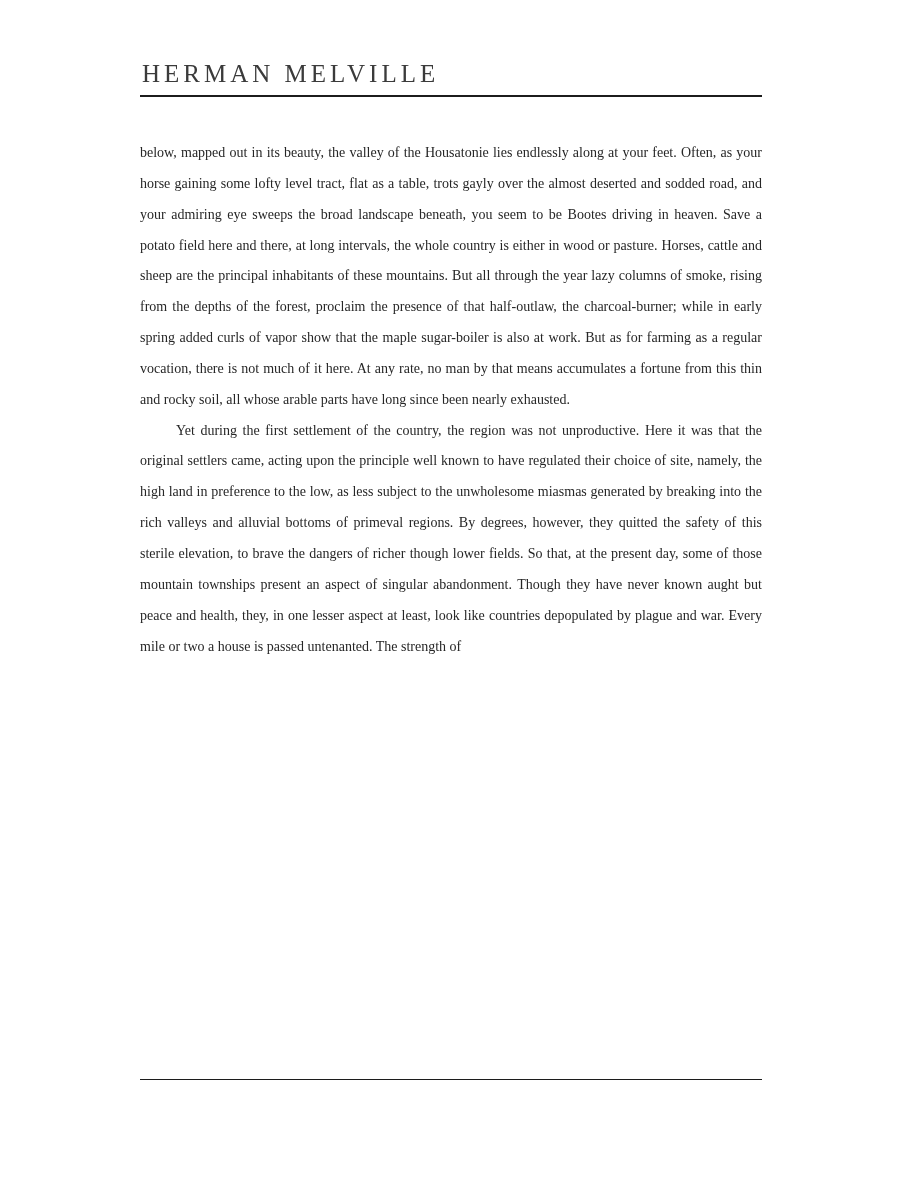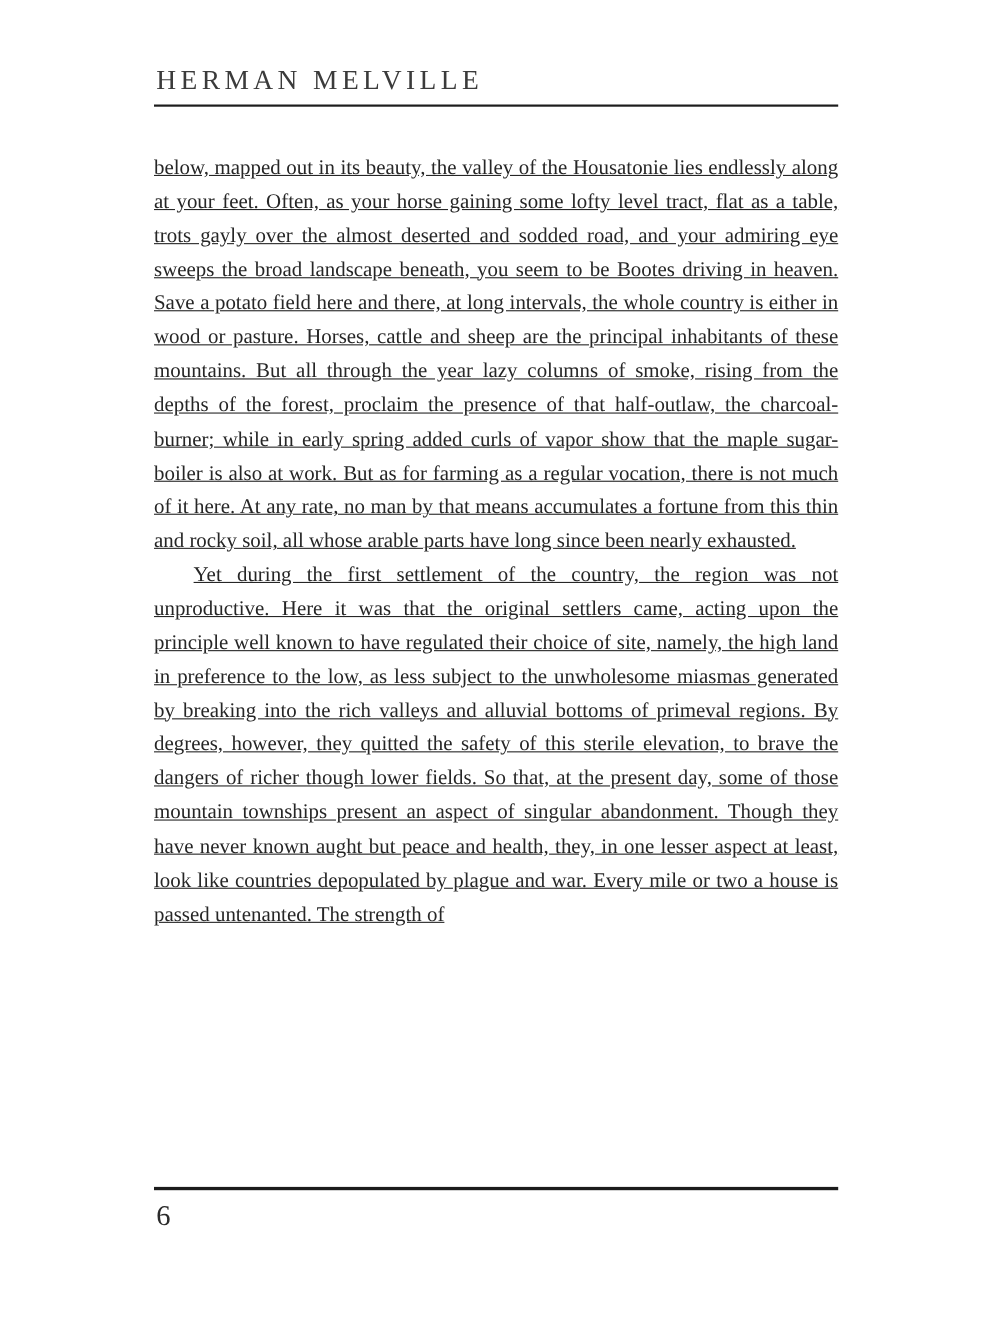--- a/index.html
+++ b/index.html
@@ -3,21 +3,21 @@
 <meta charset="utf-8">
 <style>
   html, body {
     margin: 0;
     padding: 0;
     background: #ffffff;
   }
   .page {
     position: relative;
     width: 900px;
-    height: 1200px;
+    height: 1080px;
     background: #ffffff;
     font-family: "Liberation Serif", "DejaVu Serif", serif;
     overflow: hidden;
   }
   .running-head {
     position: absolute;
     left: 140px;
     top: 60px;
     width: 622px;
   }
@@ -35,25 +35,24 @@
   }
   .rule-top {
     height: 2px;
     margin-top: 7px;
   }
   .text-block {
     position: absolute;
     left: 140px;
     top: 138px;
     width: 622px;
-    font-size: 19px;
+    font-size: 14px;
     line-height: 30.85px;
     color: #262626;
     text-align: justify;
-    text-decoration: underline;
   }
   .para {
     margin: 0;
     padding: 0;
   }
   .para.indent {
     text-indent: 36px;
   }
   .page-footer {
     position: absolute;

